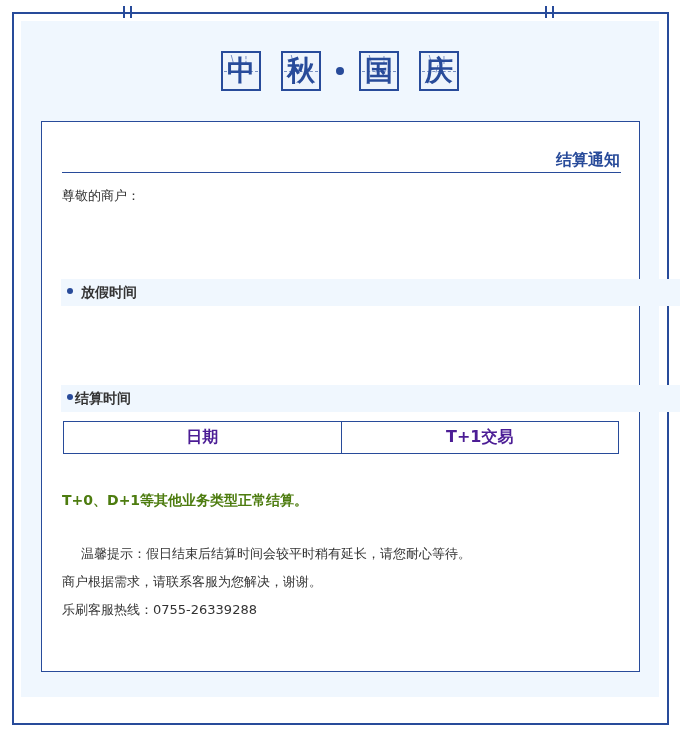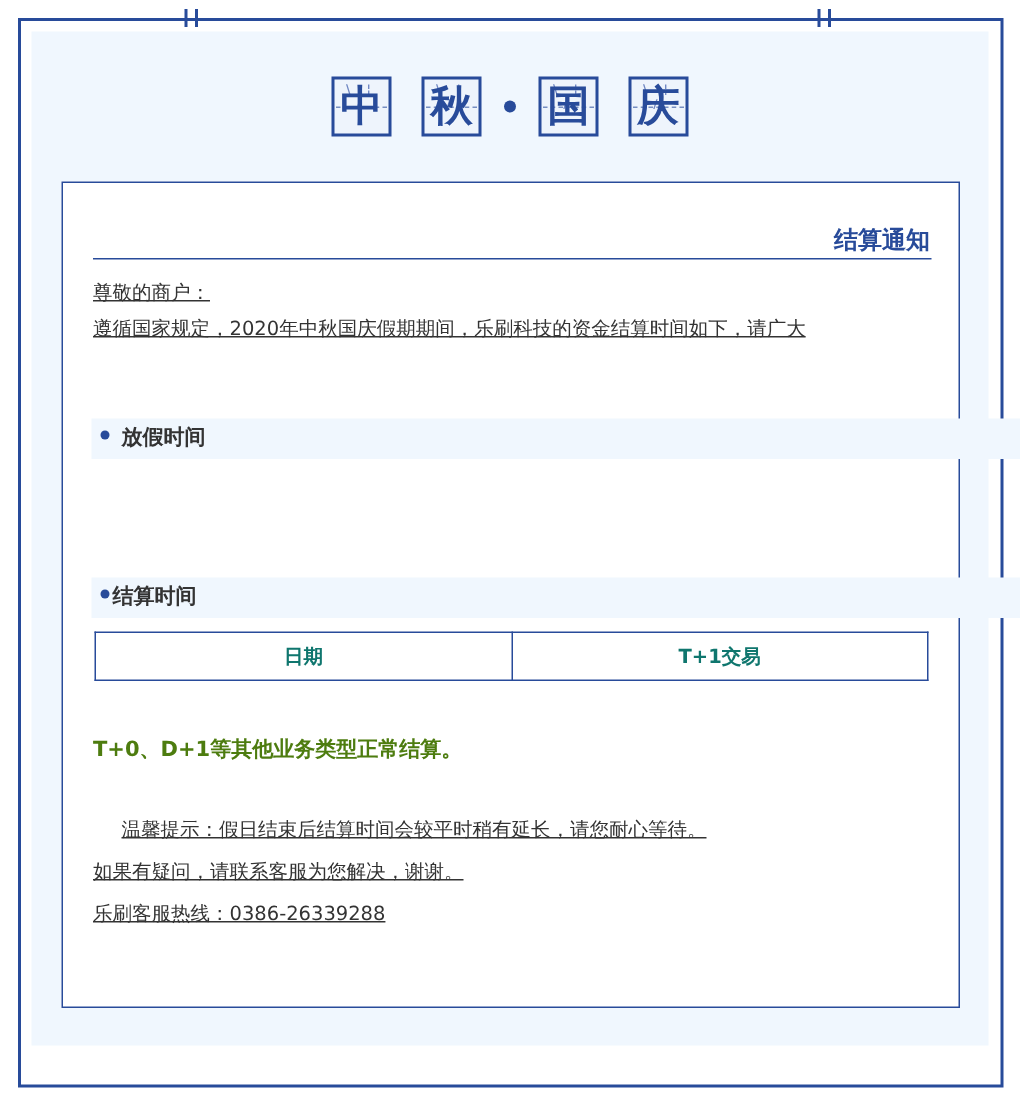--- a/index.html
+++ b/index.html
@@ -52,21 +52,21 @@
     background: #ffffff; border: 1px solid #284b9a;
   }
   .card-title {
     position: absolute; left: 20px; top: 27px; width: 558px; text-align: right;
     color: #284b9a; font-weight: bold; font-size: 16px; line-height: 22px;
   }
   .title-rule {
     position: absolute; left: 20px; top: 50px; width: 559px; height: 1px; background: #284b9a;
   }
   .body-text {
-    position: absolute; left: 20px; width: 570px; font-size: 13px; color: #333333; line-height: 24px; text-decoration: underline;
+    position: absolute; left: 20px; width: 570px; font-size: 13px; color: #333333; line-height: 24px;
   }
   .greet { top: 62px; }
   .intro { top: 86px; }
 
   .section-head {
     position: absolute; left: 19px; width: 630px; height: 27px; background: #f0f7fe;
     font-size: 14px; font-weight: bold; color: #333333; line-height: 27px; padding-left: 6px;
   }
   .section-head .bullet {
     display: inline-block; width: 6px; height: 6px; border-radius: 50%; background: #284b9a;
@@ -74,22 +74,22 @@
   }
   .section-head.tight .bullet { margin-right: 2px; }
   .sec1 { top: 157px; }
   .sec2 { top: 263px; }
   .holiday-text { top: 194px; left: 27px; width: 565px; line-height: 24px; }
 
   table.settle {
     position: absolute; left: 21px; top: 299px; width: 556px; border-collapse: collapse;
   }
   table.settle td, table.settle th {
-    border: 1px solid #284b9a; height: 32px; text-align: center; color: #0f766e;
-    font-weight: bold; font-size: 13px; width: 50%;
+    border: 1px solid #284b9a; height: 32px; text-align: center; color: #4c1d95;
+    font-weight: bold; font-size: 16px; width: 50%;
   }
   .note-orange {
     position: absolute; left: 20px; top: 368px; font-size: 14px; font-weight: bold; color: #4d7c0f;
     line-height: 20px;
   }
   .tip1 { top: 420px; margin-left: 19px; }
   .tip2 { top: 448px; }
   .tip3 { top: 476px; }
 </style>
 </head>
@@ -127,21 +127,20 @@
     <span class="glyph">庆</span>
   </div>
 </div>
 
 <div class="card">
   <div class="card-title">结算通知</div>
   <div class="title-rule"></div>
 
   <div class="body-text greet">尊敬的商户：</div>
   <div class="body-text intro">
-    <div>遵循国家规定，2020年中秋国庆假期期间，乐刷科技的资金结算时间如下，请广大</div>
   </div>
 
   <div class="section-head sec1">
     <span class="bullet"></span><span>放假时间</span>
   </div>
 
   <div class="section-head sec2 tight">
     <span class="bullet"></span><span>结算时间</span>
   </div>
 
@@ -150,15 +149,15 @@
         <tr>
       <td>日期</td>
       <td>T+1交易</td>
     </tr>
   </tbody>
     </table>
 
   <div class="note-orange">T+0、D+1等其他业务类型正常结算。</div>
 
   <div class="body-text tip1">温馨提示：假日结束后结算时间会较平时稍有延长，请您耐心等待。</div>
-  <div class="body-text tip2">如果有疑问，请联系客服为您解决，谢谢。</div>
-  <div class="body-text tip3">乐刷客服热线：0386-26339288</div>
+  <div class="body-text tip2">商户根据需求，请联系客服为您解决，谢谢。</div>
+  <div class="body-text tip3">乐刷客服热线：0755-26339288</div>
 </div>
 
 </body></html>

